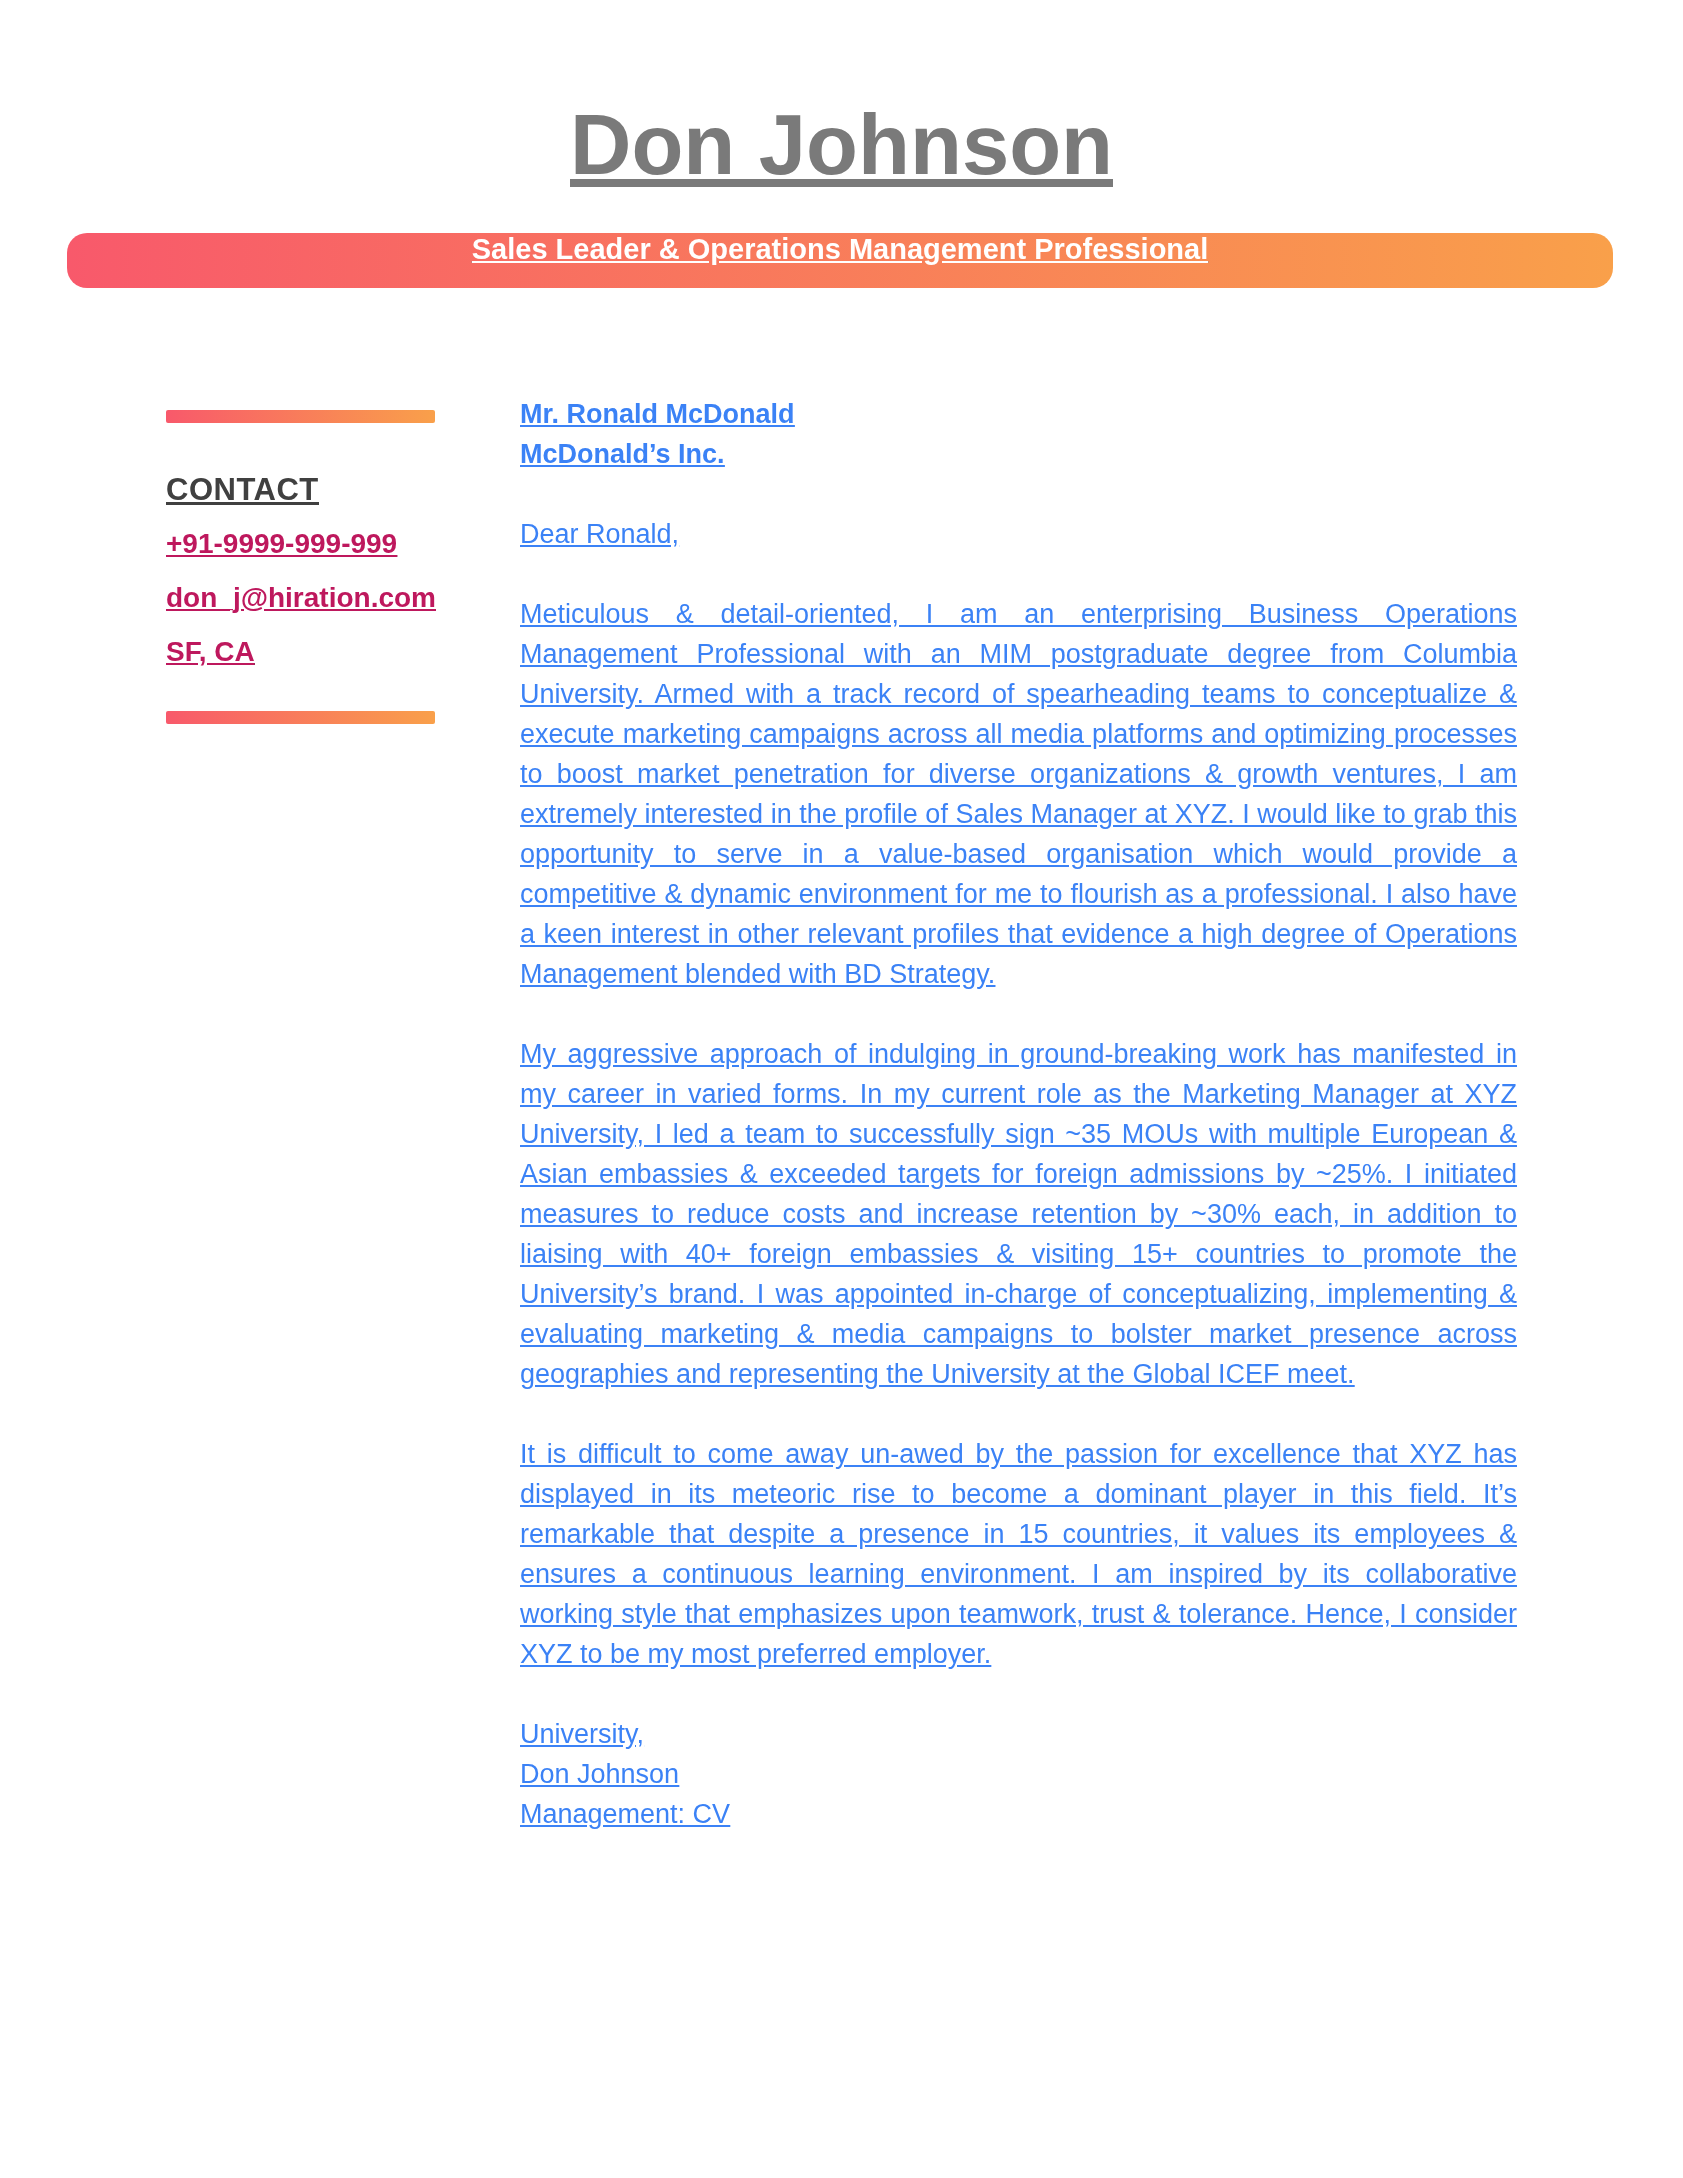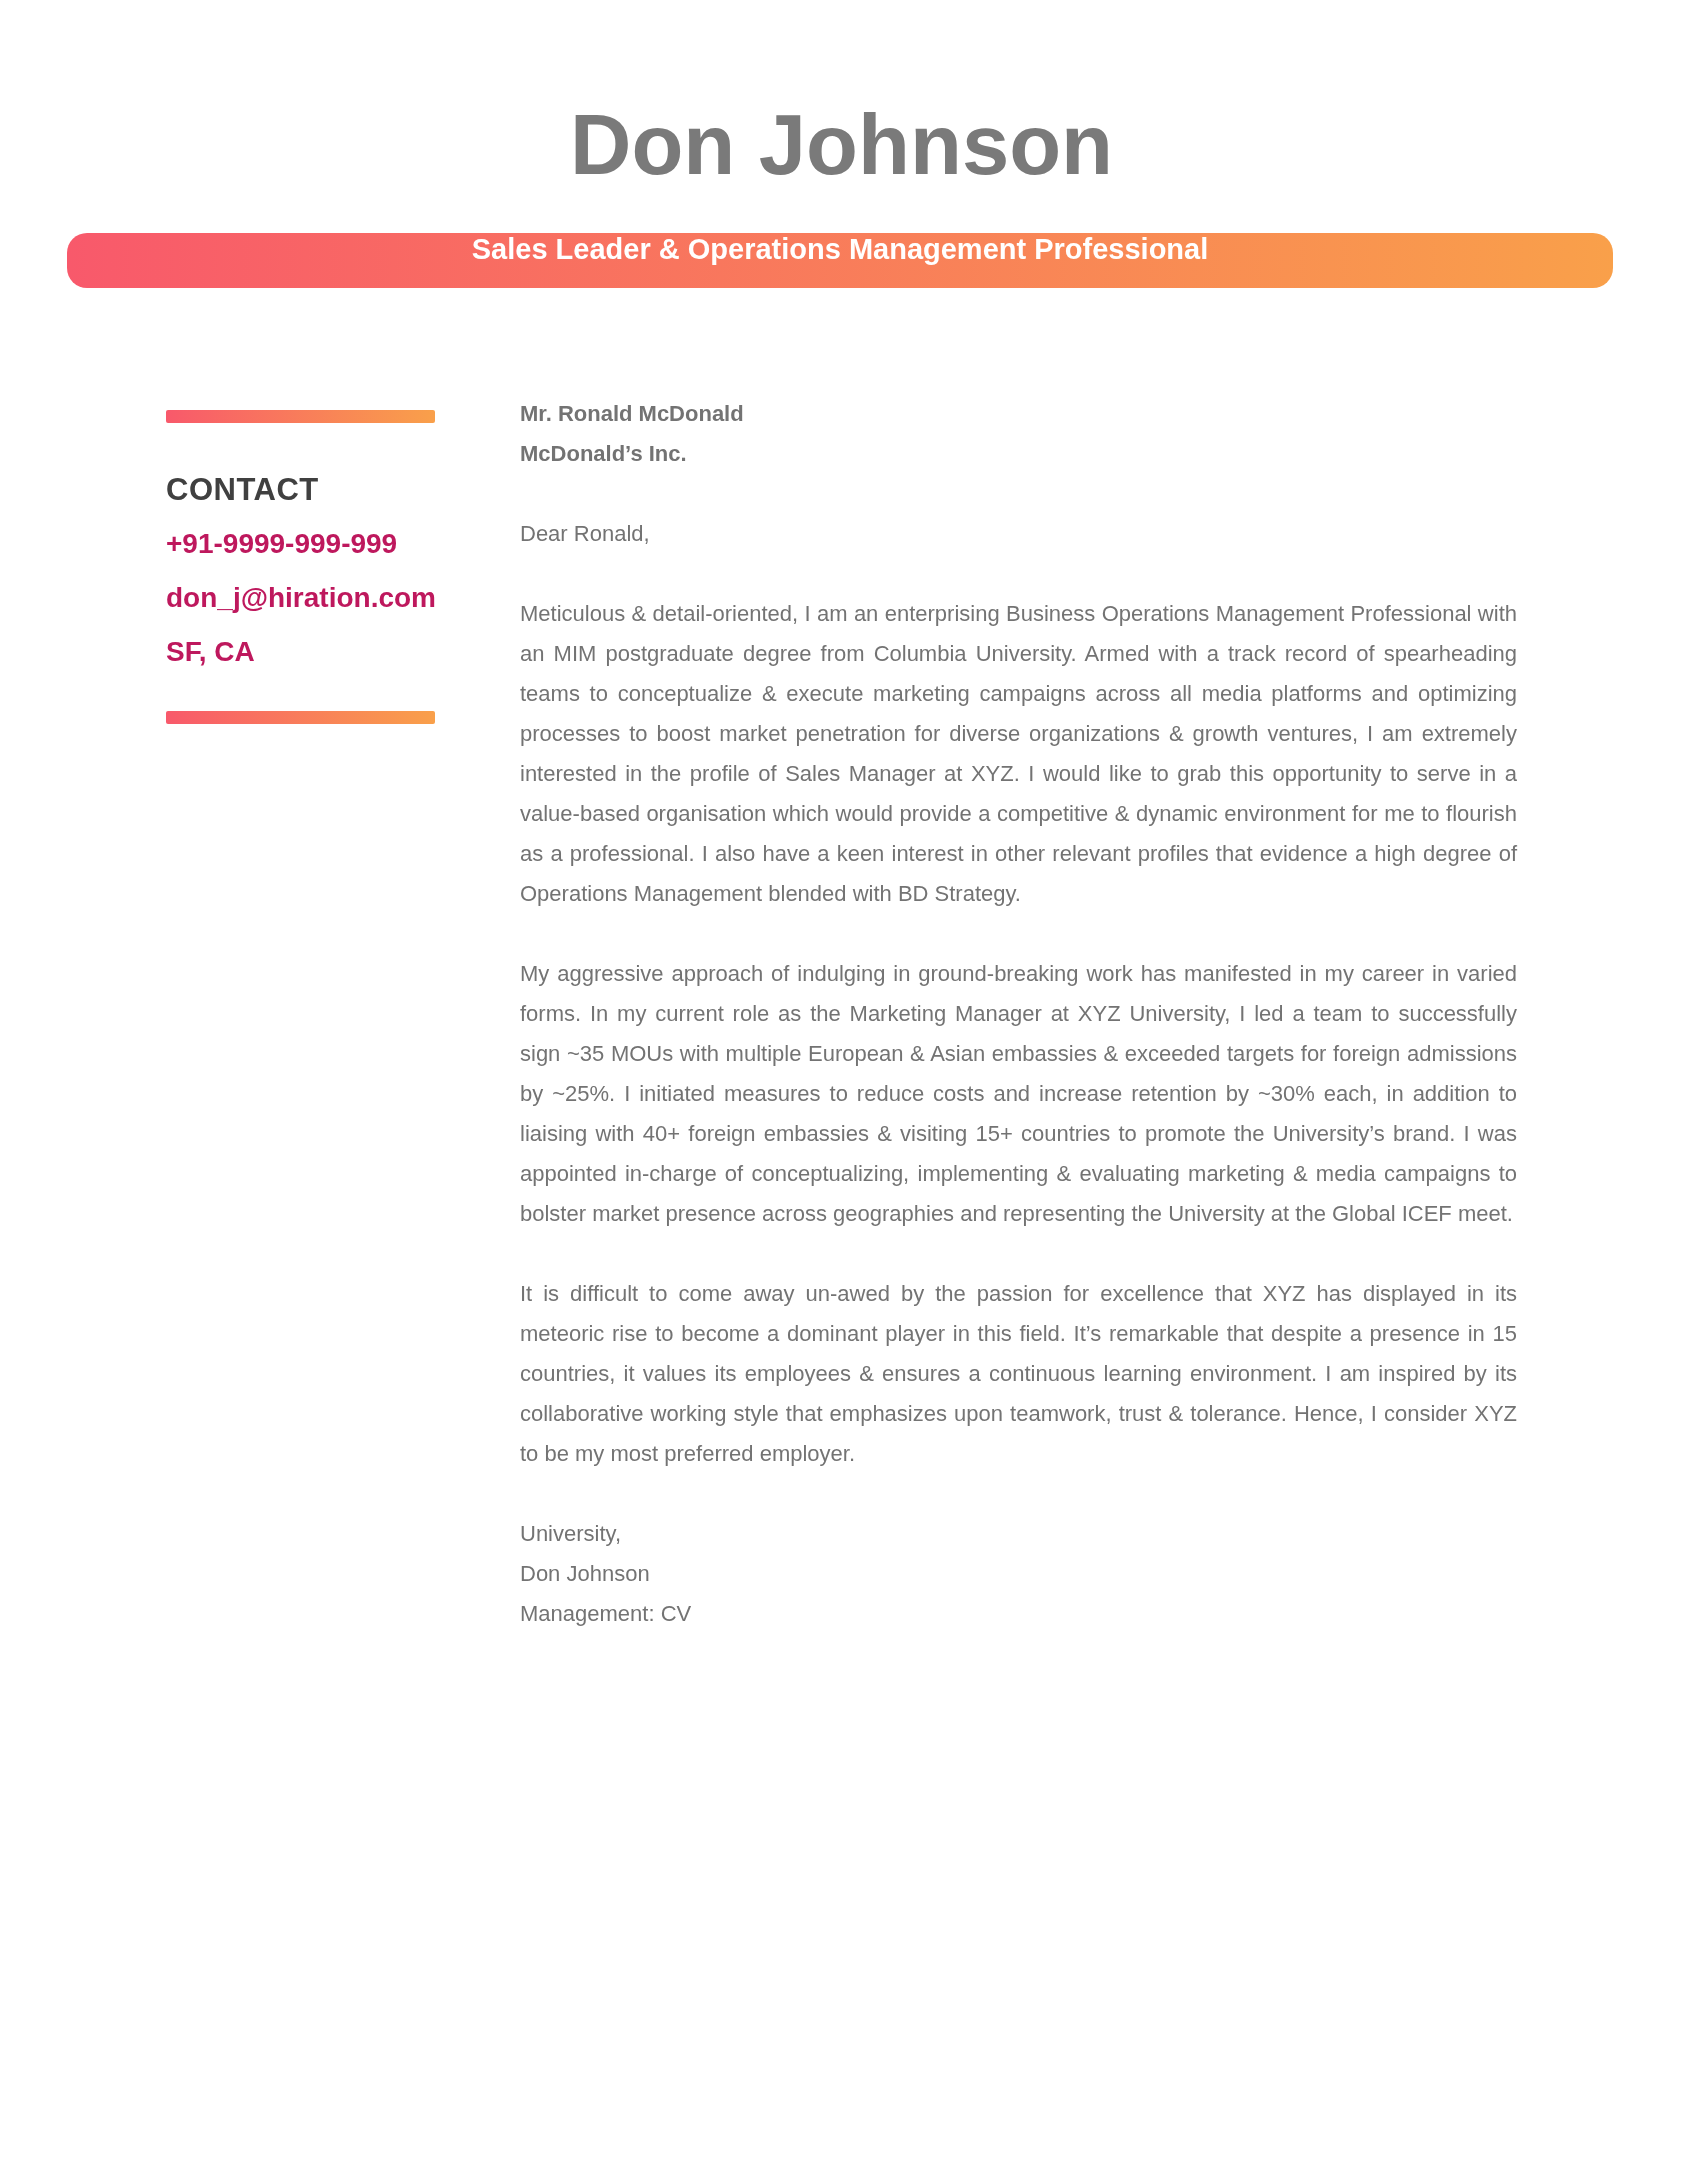--- a/index.html
+++ b/index.html
@@ -1,15 +1,15 @@
 <!DOCTYPE html>
 <html><head>
 <meta charset="utf-8">
 <style>
-  * { margin: 0; padding: 0; box-sizing: border-box; }
+  * { margin: 0; padding: 0; box-sizing: border-box; text-decoration: underline; }
   html, body { background: #ffffff; }
   .page {
     position: relative;
     width: 1683px;
     height: 2178px;
     background: #ffffff;
     font-family: "Liberation Sans", sans-serif;
     overflow: hidden;
   }
 
@@ -75,23 +75,23 @@
     font-weight: 700;
     color: #be185d;
   }
 
   
   .main {
     position: absolute;
     left: 520px;
     top: 394px;
     width: 997px;
-    font-size: 22px;
+    font-size: 27px;
     line-height: 40px;
-    color: #737373;
+    color: #3b82f6;
   }
   .recipient { font-weight: 700; }
   .salutation { margin-top: 40px; }
   .body-para {
     margin-top: 40px;
     text-align: justify;
   }
   .closing-block { margin-top: 40px; }
 </style>
 </head>

